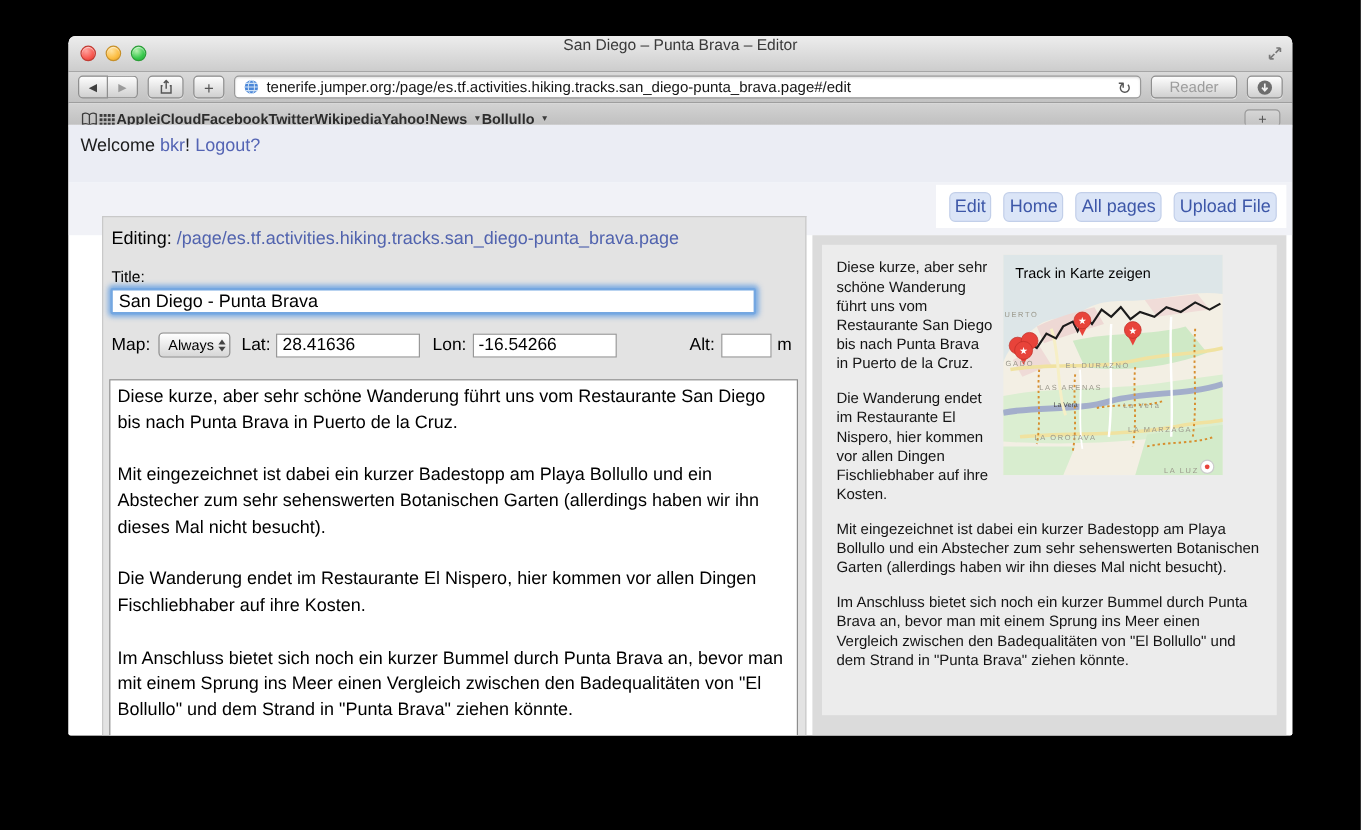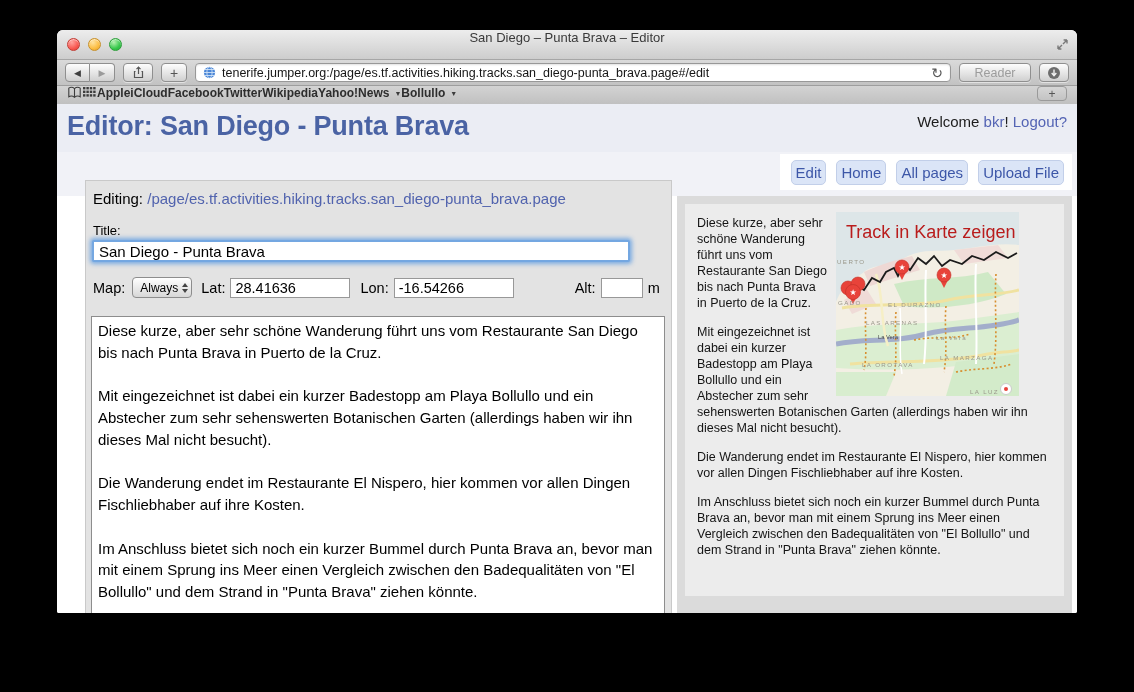--- a/index.html
+++ b/index.html
@@ -35,21 +35,21 @@
   .add-btn{width:26px;font-size:14px;color:#555}
   .url-field{flex:1;height:19px;background:#fff;border:1px solid #989898;border-radius:4px;box-sizing:border-box;
              display:flex;align-items:center;padding:0 7px;gap:6px;box-shadow:inset 0 1px 2px rgba(0,0,0,.12)}
   .url-text{font-size:12.5px;color:#151515;white-space:nowrap;overflow:hidden;flex:1}
   .reload{font-size:14px;color:#555;line-height:1}
   .reader-btn{width:72px;font-size:12.5px;color:#9c9c9c}
   .dl-btn{width:30px}
 
   
   .bmbar{height:20px;background:linear-gradient(#d3d3d3,#bebebe);border-bottom:1px solid #949494;
-         display:flex;align-items:flex-start;padding:0 10px;font-size:12px;font-weight:700;color:#2d2d2d}
+         display:flex;align-items:flex-end;padding:0 10px;font-size:12px;font-weight:700;color:#2d2d2d}
   .bm-item{display:flex;align-items:center;gap:4px;cursor:default}
   .bm-chev{font-size:7px;color:#3c3c3c;margin-left:1px}
   .newtab{margin-left:auto;width:30px;height:15px;background:linear-gradient(#d6d6d6,#c3c3c3);border:1px solid #9a9a9a;
           border-radius:4px;display:flex;align-items:center;justify-content:center;font-size:12px;font-weight:400;color:#555;box-sizing:border-box}
 
   
   .page{position:absolute;top:74px;left:0;right:0;bottom:0;background:#fff;overflow:hidden}
   .page-header{position:absolute;top:0;left:0;right:0;height:48px;background:#ebedf4;
                display:flex;justify-content:space-between;align-items:flex-start;padding:0 10px;box-sizing:border-box}
   .page-header h1{margin:7px 0 0;font-size:27px;font-weight:700;color:#4a63a4;letter-spacing:-.2px}
@@ -87,21 +87,21 @@
                  border:1px solid #8d8d8d;background:#fff;resize:none;outline:none;
                  font-family:"Liberation Sans",sans-serif;font-size:15px;line-height:1.45;color:#000;
                  padding:3px 6px}
 
   
   .panel-right{position:absolute;left:620px;top:92px;width:395px;bottom:0;background:#dbdbdb;z-index:2}
   .preview-box{position:absolute;left:8px;top:8px;width:379px;height:392px;background:#ececec;box-sizing:border-box;
                padding:11px 12px;font-size:12.5px;line-height:1.28;color:#141414;overflow:hidden}
   .preview-box p{margin:0 0 13px}
   .map-thumb{float:right;width:183px;height:184px;margin:-3px 33px 6px 8px;position:relative}
-  .map-link{position:absolute;top:9px;left:10px;font-size:18px;color:#b91c1c;cursor:pointer;z-index:2}
+  .map-link{position:absolute;top:9px;left:10px;font-size:12px;color:#000000;cursor:pointer;z-index:2}
 
   svg{display:block}
 </style>
 </head>
 <body>
 
 <div class="window">
 
   <div class="titlebar">
     <div class="traffic">
@@ -191,24 +191,20 @@
     </span>
     <span class="newtab">
         <span>+</span>
       </span>
   </div>
 
   <div class="page">
     <div class="sub-band"></div>
 
     <div class="page-header">
-      <h1>
-        <span>Editor:</span>
-        <span>San Diego - Punta Brava</span>
-      </h1>
       <div class="welcome">
         <span>Welcome</span>
         <span class="lnk">bkr</span><span>!</span>
         <span class="lnk">Logout?</span>
       </div>
     </div>
 
     <div class="nav-strip">
       <button class="nav-btn">Edit</button>
       <button class="nav-btn">Home</button>
@@ -315,19 +311,19 @@
               <text x="30" y="113">LAS ARENAS</text>
               <text x="100" y="128">La Vera</text>
               <text x="104" y="148">LA MARZAGA</text>
               <text x="26" y="155">LA OROTAVA</text>
               <text x="134" y="182">LA LUZ</text>
             </g>
             <text x="42" y="127" font-family="Liberation Sans, sans-serif" fill="#4a4a4a" font-size="5.8">La Vera</text>
           </svg>
         </div>
         <p>Diese kurze, aber sehr schöne Wanderung führt uns vom Restaurante San Diego bis nach Punta Brava in Puerto de la Cruz.</p>
+        <p>Die Wanderung endet im Restaurante El Nispero, hier kommen vor allen Dingen Fischliebhaber auf ihre Kosten.</p>
         <p>Mit eingezeichnet ist dabei ein kurzer Badestopp am Playa Bollullo und ein Abstecher zum sehr sehenswerten Botanischen Garten (allerdings haben wir ihn dieses Mal nicht besucht).</p>
-        <p>Die Wanderung endet im Restaurante El Nispero, hier kommen vor allen Dingen Fischliebhaber auf ihre Kosten.</p>
         <p>Im Anschluss bietet sich noch ein kurzer Bummel durch Punta Brava an, bevor man mit einem Sprung ins Meer einen Vergleich zwischen den Badequalitäten von "El Bollullo" und dem Strand in "Punta Brava" ziehen könnte.</p>
       </div>
     </div>
   </div>
 </div>
 
 </body></html>

